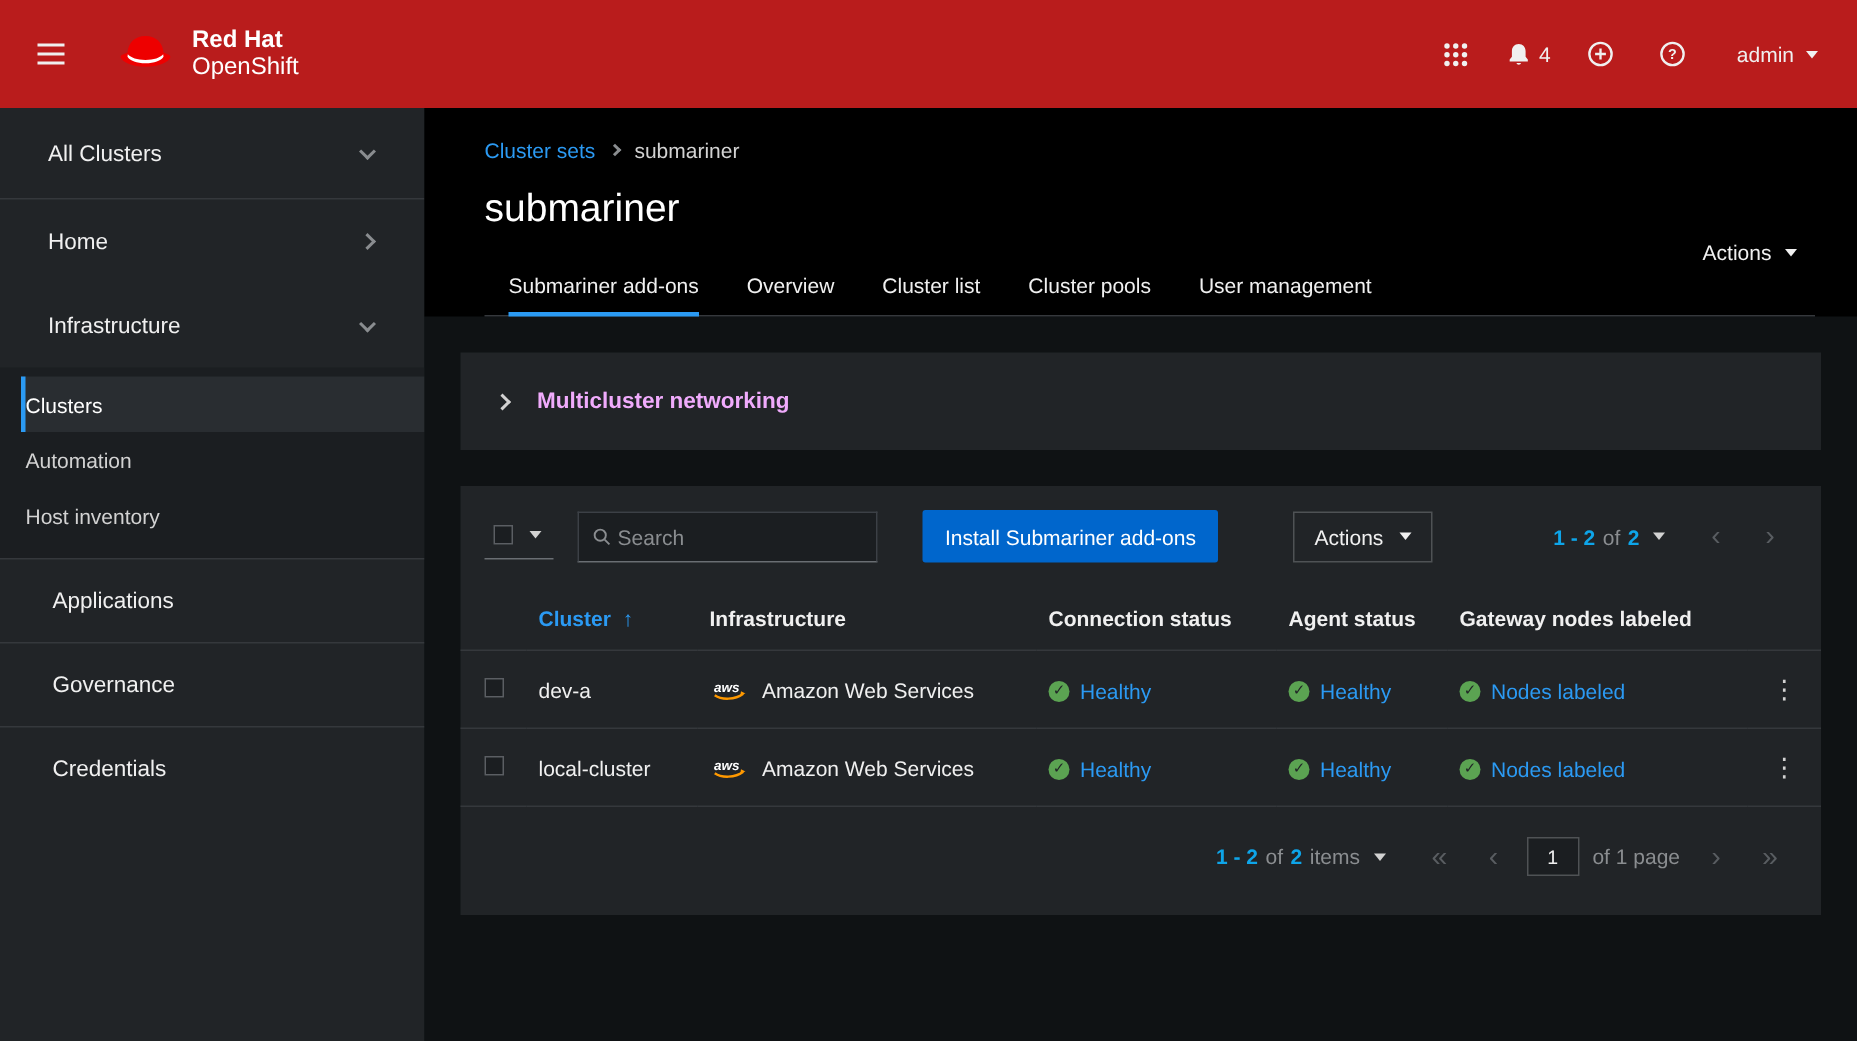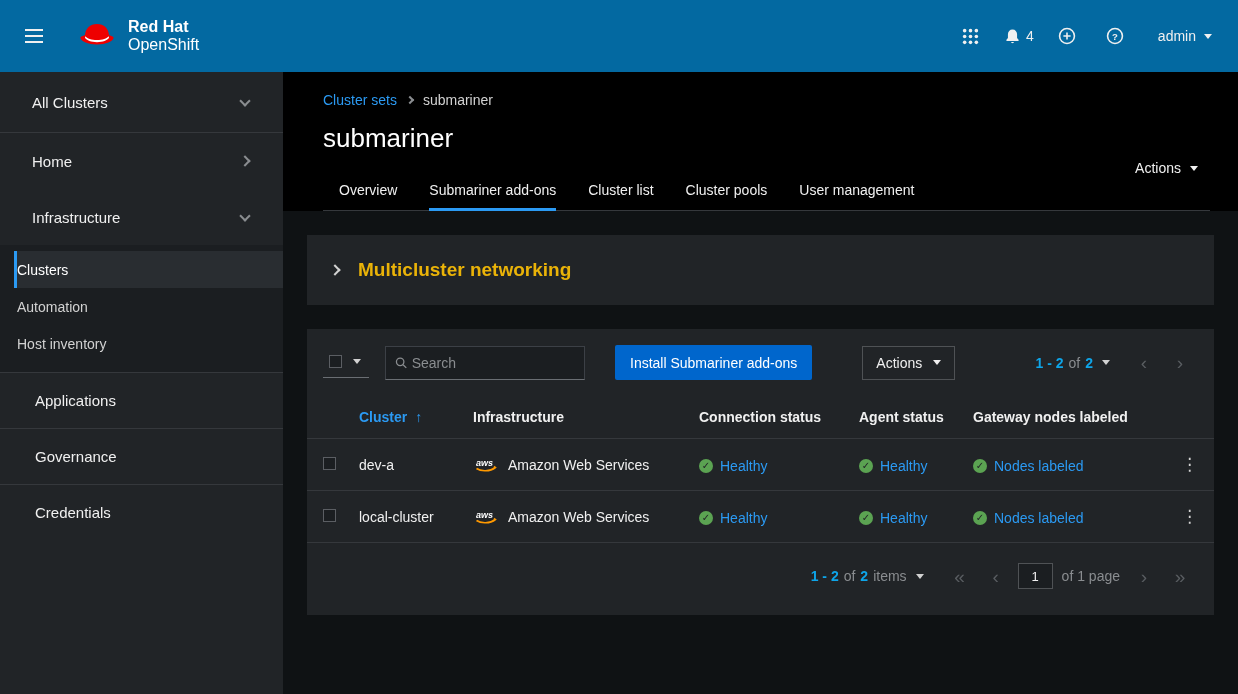--- a/index.html
+++ b/index.html
@@ -4,21 +4,21 @@
 <style>
   * { margin:0; padding:0; box-sizing:border-box; }
   html,body { width:1238px; height:694px; }
   body {
     font-family:"Liberation Sans","DejaVu Sans",sans-serif;
     background:#0f1214; color:#f0f0f0; font-size:14px; overflow:hidden;
   }
   button { font-family:inherit; }
 
   
-  .masthead { height:72px; background:#0369a1; display:flex; align-items:center; padding:0 26px 0 14px; }
+  .masthead { height:72px; background:#b91c1c; display:flex; align-items:center; padding:0 26px 0 14px; }
   .hamburger { width:40px; height:40px; background:none; border:none; display:flex; flex-direction:column; justify-content:center; align-items:center; gap:4px; cursor:pointer; }
   .hamburger span { display:block; width:18px; height:2px; background:#f0f0f0; }
   .brand { display:flex; align-items:center; gap:10px; margin-left:22px; }
   .brand-text { line-height:1.15; font-size:16px; color:#fff; }
   .brand-line1 { font-weight:bold; }
   .masthead-right { margin-left:auto; display:flex; align-items:center; gap:10px; }
   .icon-btn { min-width:38px; height:40px; background:none; border:none; color:#f0f0f0; display:flex; align-items:center; justify-content:center; gap:5px; cursor:pointer; font-size:14px; }
   .user-menu { display:flex; align-items:center; gap:8px; color:#f0f0f0; font-size:14px; background:none; border:none; cursor:pointer; margin-left:14px; height:40px; }
 
   .caret { width:0; height:0; border-left:4px solid transparent; border-right:4px solid transparent; border-top:5px solid currentColor; display:inline-block; flex:none; }
@@ -49,21 +49,21 @@
   .page-actions { position:absolute; right:40px; top:88px; display:flex; align-items:center; gap:9px; font-size:14px; color:#f0f0f0; background:none; border:none; cursor:pointer; }
   .tabs { display:flex; margin-top:17px; border-bottom:1px solid #35383c; }
   .tab { padding:11px 16px 12px; font-size:14px; color:#f0f0f0; position:relative; cursor:pointer; white-space:nowrap; }
   .tab.active::after { content:""; position:absolute; left:16px; right:16px; bottom:-1px; height:3px; background:#2b9af3; }
 
   
   .page-content { flex:1; padding:24px; display:flex; flex-direction:column; gap:24px; overflow:hidden; }
   .card { background:#212427; }
   .expandable-card { padding:24px; display:flex; align-items:center; gap:19px; cursor:pointer; }
   .expandable-card .chev { border-color:#d2d2d2; }
-  .expandable-label { font-size:19px; font-weight:bold; color:#eab308; }
+  .expandable-label { font-size:15px; font-weight:bold; color:#f0abfc; }
 
   
   .table-toolbar { display:flex; align-items:center; padding:16px; gap:16px; }
   .bulk-select { display:flex; align-items:center; gap:11px; padding:7px 8px 9px 6px; border-bottom:1px solid #6a6e73; background:none; border-top:none; border-left:none; border-right:none; cursor:pointer; color:#d2d2d2; }
   .checkbox { width:13px; height:13px; background:#1b1e21; border:1px solid #5b5e63; display:inline-block; flex:none; cursor:pointer; }
   .search-box { display:flex; align-items:center; width:200px; height:34px; background:#1b1e21; border:1px solid #3c4046; border-bottom-color:#6a6e73; padding:0 9px; gap:4px; }
   .search-box input { background:none; border:none; outline:none; color:#f0f0f0; font-size:14px; width:100%; font-family:inherit; }
   .search-box input::placeholder { color:#8a8d90; }
   .btn-primary { background:#0066cc; color:#fff; border:none; height:35px; padding:0 15px; font-size:14px; border-radius:2px; cursor:pointer; margin-left:14px; }
   .menu-toggle { display:flex; align-items:center; gap:11px; height:34px; padding:0 13px; border:1px solid #4f5255; color:#f0f0f0; background:transparent; font-size:14px; cursor:pointer; margin-left:34px; }
@@ -202,22 +202,22 @@
         <span class="breadcrumb-link">Cluster sets</span>
         <span class="chev chev-right breadcrumb-sep" style="width:6px;height:6px;"></span>
         <span class="breadcrumb-current">submariner</span>
       </div>
       <h1 class="page-title">submariner</h1>
       <button class="page-actions">
         <span>Actions</span>
         <span class="caret"></span>
       </button>
       <div class="tabs">
+        <div class="tab active"><span>Submariner add-ons</span></div>
         <div class="tab"><span>Overview</span></div>
-        <div class="tab active"><span>Submariner add-ons</span></div>
         <div class="tab"><span>Cluster list</span></div>
         <div class="tab"><span>Cluster pools</span></div>
         <div class="tab"><span>User management</span></div>
       </div>
     </div>
 
     <div class="page-content">
 
       <section class="card expandable-card">
         <span class="chev chev-right"></span>

